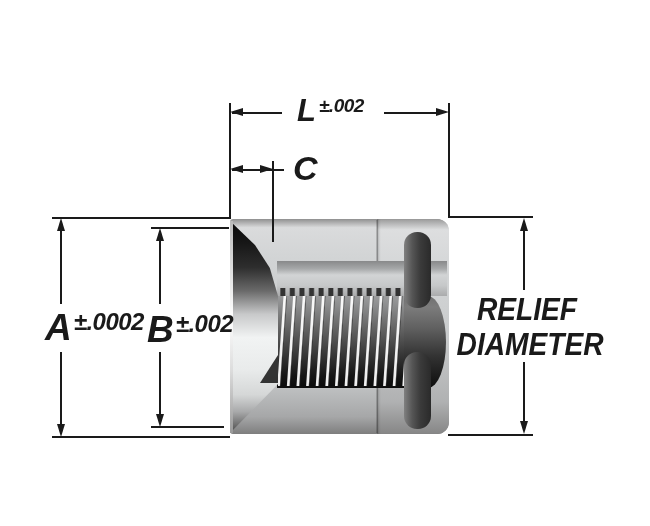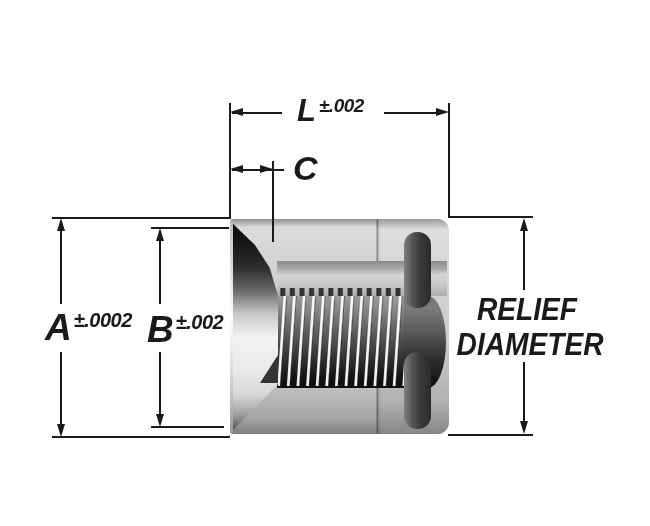--- a/index.html
+++ b/index.html
@@ -13,21 +13,21 @@
   .ar{position:absolute;width:0;height:0;border:solid transparent;}
   .ar.left {border-width:4px 13px 4px 0;border-right-color:#1a1a1a;}
   .ar.right{border-width:4px 0 4px 13px;border-left-color:#1a1a1a;}
   .ar.up   {border-width:0 4px 13px 4px;border-bottom-color:#1a1a1a;}
   .ar.down {border-width:13px 4px 0 4px;border-top-color:#1a1a1a;}
   
   .label{position:absolute;display:flex;align-items:flex-start;font-style:italic;font-weight:bold;white-space:nowrap;}
   .big-a{font-size:37px;line-height:1;}
   .big-l{font-size:31px;line-height:1;}
   .big-c{font-size:34px;line-height:1;}
-  .tol{font-size:20px;line-height:1;margin-left:2px;margin-top:1px;letter-spacing:-0.5px;}
+  .tol{font-size:24px;line-height:1;margin-left:2px;margin-top:1px;letter-spacing:-0.5px;}
   .tol-l{font-size:19px;line-height:1;margin-left:3px;margin-top:1px;letter-spacing:-0.5px;}
   .relief-label{position:absolute;left:447px;top:292px;width:160px;text-align:center;
     font-weight:bold;font-style:italic;font-size:32px;line-height:35px;
     transform:scaleX(0.88);transform-origin:center;}
   
   .pp{position:absolute;}
   .body-main{left:230px;top:219px;width:219px;height:215px;border-radius:3px 12px 12px 3px;
     background:linear-gradient(180deg,#909090 0%,#dadbdc 4%,#d2d4d5 18%,#c9cbcc 50%,#bfc1c2 78%,#a6a7a8 92%,#7e7e7e 100%);}
   .relief-section{left:377px;top:219px;width:72px;height:215px;border-radius:0 12px 12px 0;
     background:linear-gradient(180deg,#9a9a9a 0%,#dddedf 5%,#d3d5d6 25%,#c9cbcc 55%,#b0b1b2 85%,#868686 100%);

